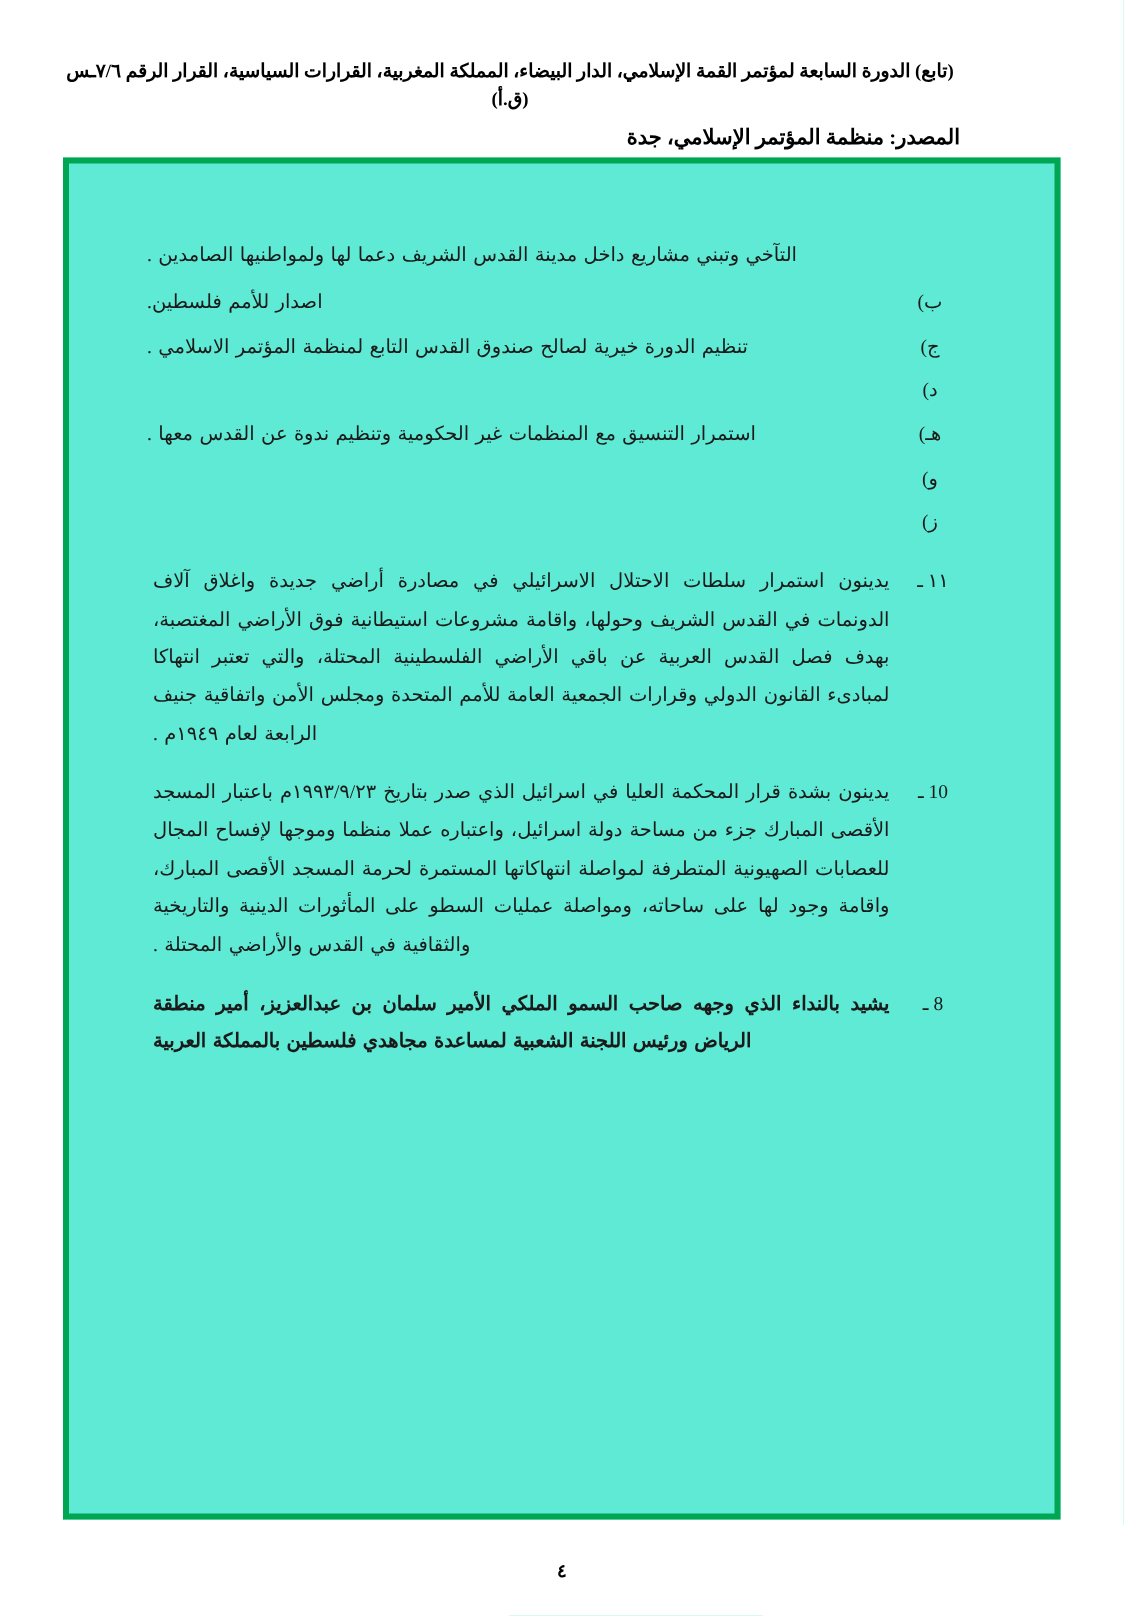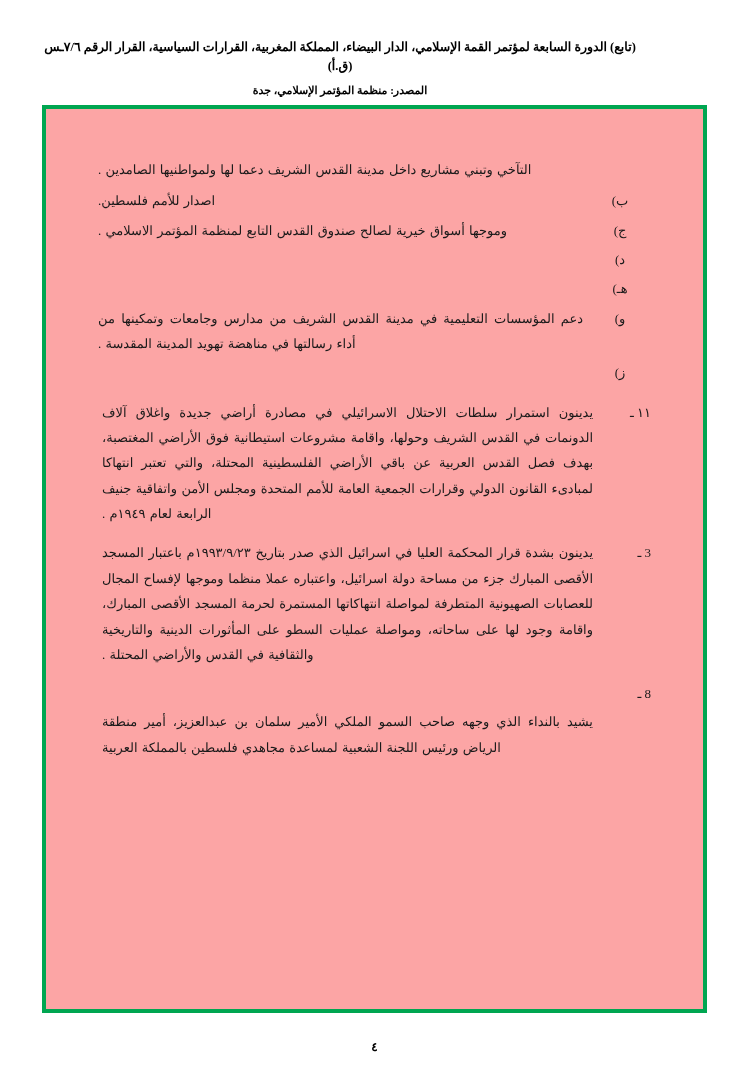--- a/index.html
+++ b/index.html
@@ -26,34 +26,35 @@
     text-align: center;
     padding: 38px 40px 0 40px;
   }
   .header-line1 {
     font-size: 12.5px;
     font-weight: bold;
     letter-spacing: 0px;
     line-height: 1.5;
   }
   .header-line2 {
-    font-size: 11px;
+    font-size: 14px;
     font-weight: bold;
     margin-top: 6px;
     line-height: 1.5;
+    text-align: right;
   }
   .frame {
     position: absolute;
     top: 105px;
     left: 42px;
     width: 665px;
     height: 908px;
     border: 4px solid #00a651;
     box-sizing: border-box;
-    background: #fca5a5;
+    background: #5eead4;
   }
   .content {
     direction: rtl;
     padding: 48px 52px 20px 52px;
     font-size: 13px;
     line-height: 1.95;
     color: #1a1a1a;
   }
   .para-cont {
     text-align: justify;
@@ -83,29 +84,28 @@
   .item.lettered .body {
     padding-right: 6px;
   }
   .item.numbered {
     margin-top: 14px;
     margin-bottom: 10px;
   }
   .item.numbered .label {
     width: 58px;
     flex: 0 0 58px;
-    text-align: right;
+    text-align: center;
     direction: rtl;
   }
   .item.numbered .body {
     padding-left: 4px;
   }
   .bold-start {
-    font-weight: normal;
-    margin-top: 28px;
+    font-weight: bold;
   }
   .page-number {
     position: absolute;
     bottom: 22px;
     left: 0;
     width: 749px;
     text-align: center;
     font-size: 12px;
     font-weight: bold;
   }
@@ -130,47 +130,47 @@
 
       <p class="para-cont">التآخي وتبني مشاريع داخل مدينة القدس الشريف دعما لها ولمواطنيها الصامدين .</p>
 
       <div class="item lettered">
         <div class="label">ب)</div>
         <div class="body">اصدار للأمم فلسطين.</div>
       </div>
 
       <div class="item lettered">
         <div class="label">ج)</div>
-        <div class="body">وموجها أسواق خيرية لصالح صندوق القدس التابع لمنظمة المؤتمر الاسلامي .</div>
+        <div class="body">تنظيم الدورة خيرية لصالح صندوق القدس التابع لمنظمة المؤتمر الاسلامي .</div>
       </div>
 
       <div class="item lettered">
         <div class="label">د)</div>
       </div>
 
       <div class="item lettered">
         <div class="label">هـ)</div>
+        <div class="body">استمرار التنسيق مع المنظمات غير الحكومية وتنظيم ندوة عن القدس معها .</div>
       </div>
 
       <div class="item lettered">
         <div class="label">و)</div>
-        <div class="body">دعم المؤسسات التعليمية في مدينة القدس الشريف من مدارس وجامعات وتمكينها من أداء رسالتها في مناهضة تهويد المدينة المقدسة .</div>
       </div>
 
       <div class="item lettered">
         <div class="label">ز)</div>
       </div>
 
       <div class="item numbered">
         <div class="label">١١ ـ</div>
         <div class="body">يدينون استمرار سلطات الاحتلال الاسرائيلي في مصادرة أراضي جديدة واغلاق آلاف الدونمات في القدس الشريف وحولها، واقامة مشروعات استيطانية فوق الأراضي المغتصبة، بهدف فصل القدس العربية عن باقي الأراضي الفلسطينية المحتلة، والتي تعتبر انتهاكا لمبادىء القانون الدولي وقرارات الجمعية العامة للأمم المتحدة ومجلس الأمن واتفاقية جنيف الرابعة لعام ١٩٤٩م .</div>
       </div>
 
       <div class="item numbered">
-        <div class="label">3 ـ</div>
+        <div class="label">10 ـ</div>
         <div class="body">يدينون بشدة قرار المحكمة العليا في اسرائيل الذي صدر بتاريخ ١٩٩٣/٩/٢٣م باعتبار المسجد الأقصى المبارك جزء من مساحة دولة اسرائيل، واعتباره عملا منظما وموجها لإفساح المجال للعصابات الصهيونية المتطرفة لمواصلة انتهاكاتها المستمرة لحرمة المسجد الأقصى المبارك، واقامة وجود لها على ساحاته، ومواصلة عمليات السطو على المأثورات الدينية والتاريخية والثقافية في القدس والأراضي المحتلة .</div>
       </div>
 
       <div class="item numbered">
         <div class="label">8 ـ</div>
         <div class="body bold-start">يشيد بالنداء الذي وجهه صاحب السمو الملكي الأمير سلمان بن عبدالعزيز، أمير منطقة الرياض ورئيس اللجنة الشعبية لمساعدة مجاهدي فلسطين بالمملكة العربية</div>
       </div>
 
     </div>
   </div>

